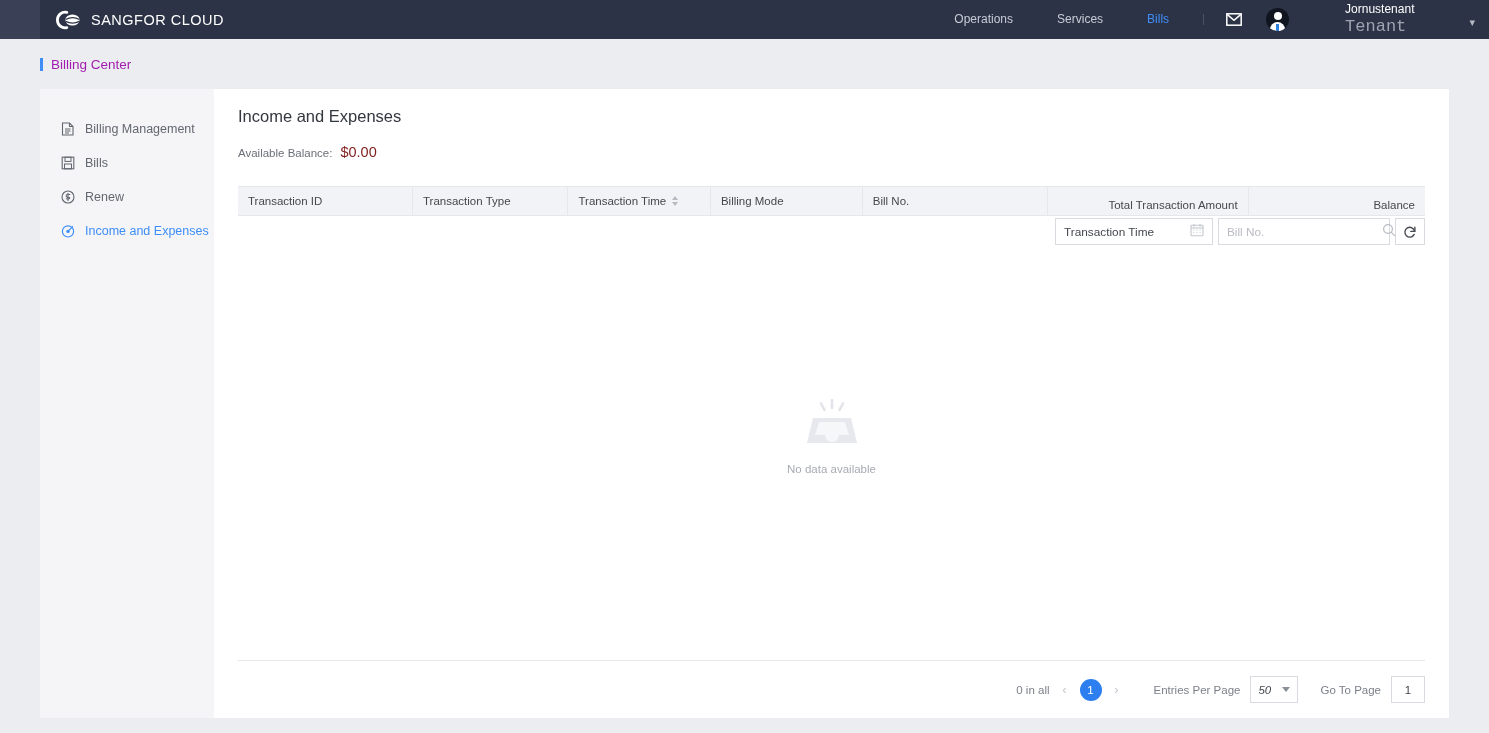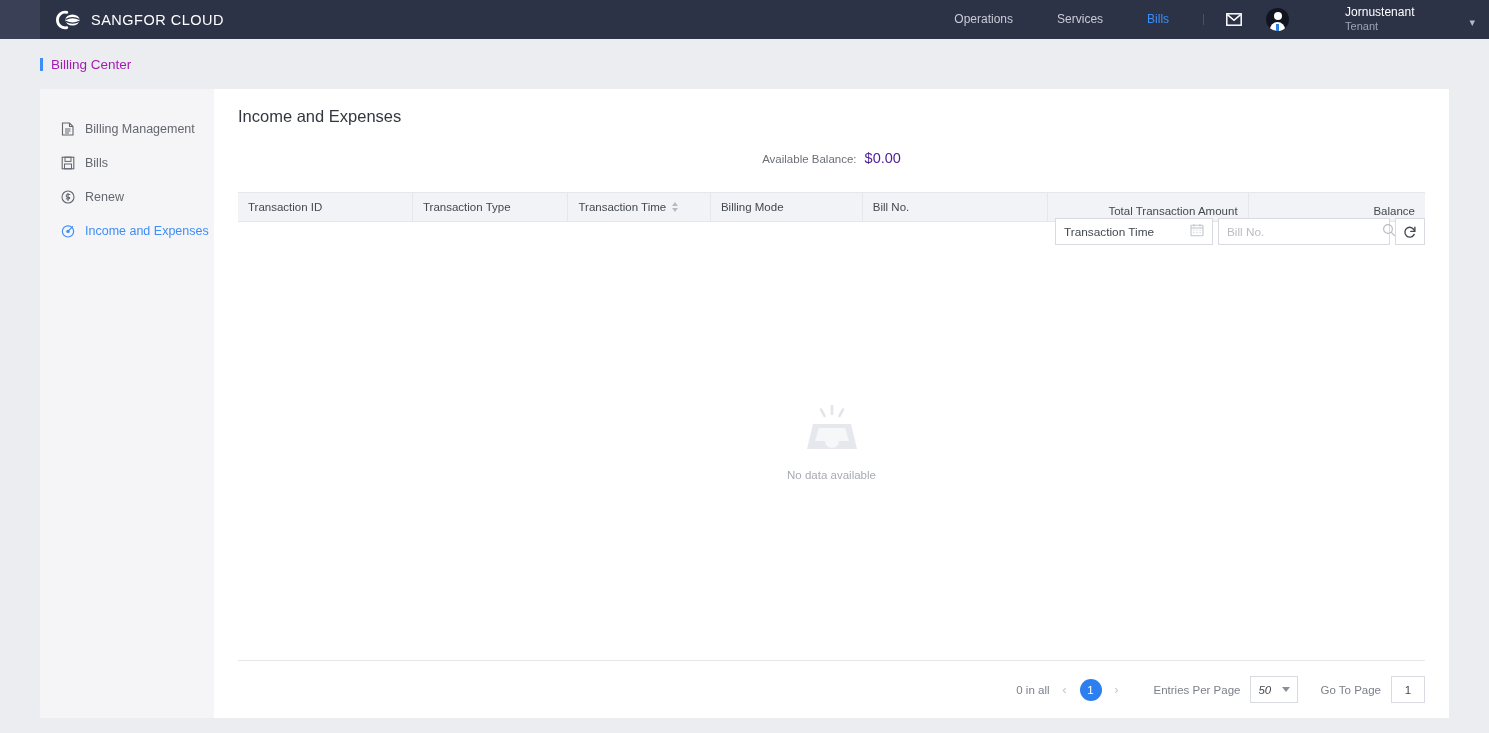--- a/index.html
+++ b/index.html
@@ -103,21 +103,21 @@
     position: absolute;
     width: 3px; height: 7px;
     background: #2f7fe0;
     left: 10px; top: 16px;
   }
   .user-names {
     margin-left: 8px;
     line-height: 1.15;
   }
   .user-name { color: #ffffff; font-size: 12px; display: block; }
-  .user-role { color: #9ea3b0; font-size: 11px; display: block; }
+  .user-role { color: #9ea3b0; font-size: 17px; display: block; font-family: Liberation Mono, monospace; }
   .caret-down {
     margin-left: 7px;
     color: #b5b9c4;
     font-size: 11px;
     transform: translateY(3px);
   }
 
   
   .crumbbar {
     position: absolute;
@@ -175,28 +175,27 @@
     padding: 0 24px;
   }
   .page-title {
     font-size: 16.5px;
     color: #33373f;
     padding-top: 18px;
   }
   .balance-row {
     display: flex;
     align-items: baseline;
-    margin-top: 24px;
+    margin-top: 18px;
     height: 26px;
-    justify-content: center;
   }
   .balance-label { font-size: 11.5px; color: #6b6f77; }
   .balance-value {
     font-size: 14.5px;
-    color: #4c1d95;
+    color: #7f1d1d;
     margin-left: 8px;
   }
 
   .filters {
     position: absolute;
     top: 129px; right: 24px;
     display: flex; align-items: center;
   }
   .date-picker {
     width: 158px; height: 27px;

